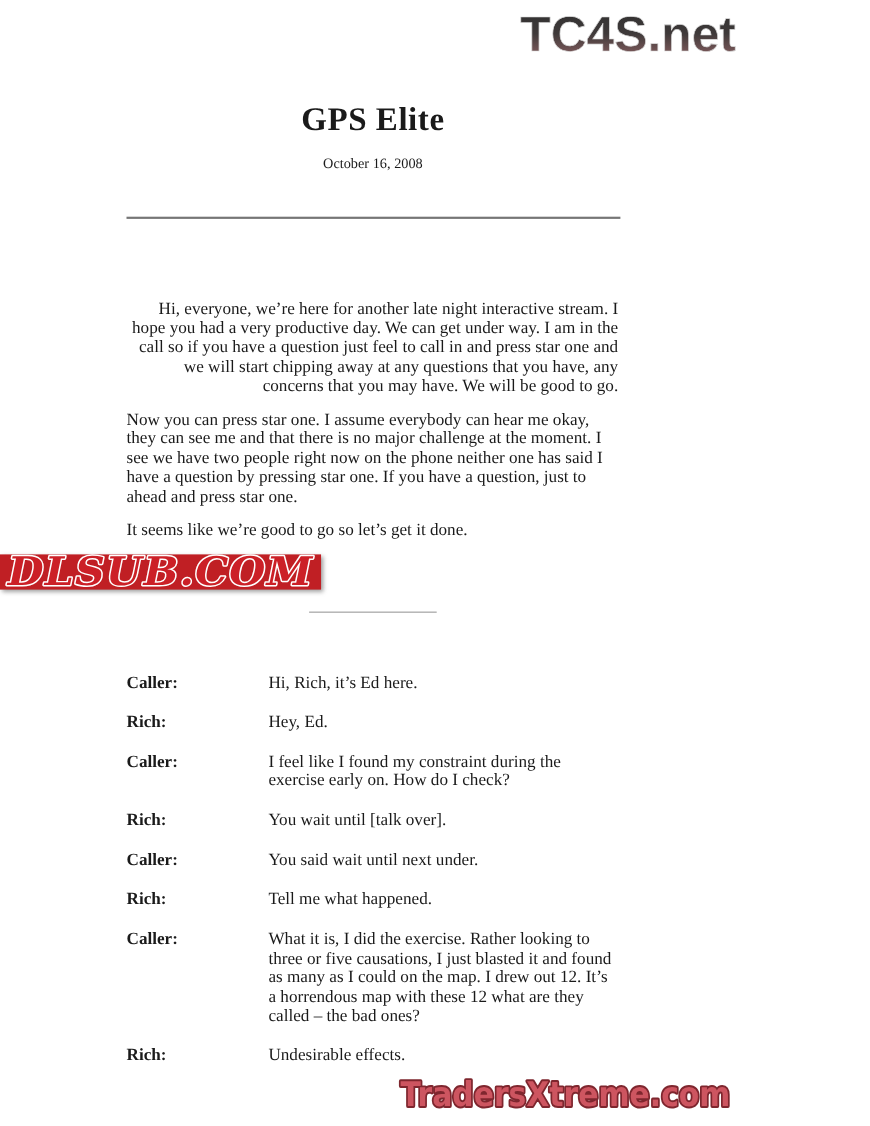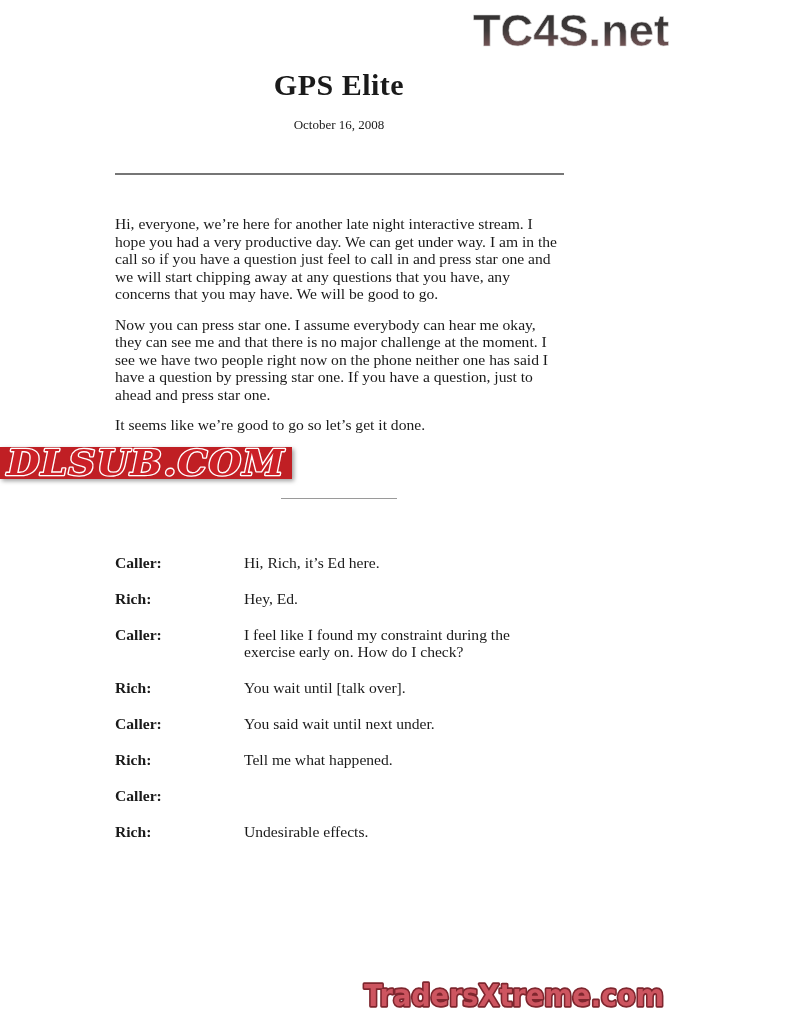--- a/index.html
+++ b/index.html
@@ -11,33 +11,33 @@
     color: #1a1a1a;
     position: relative;
     overflow: hidden;
   }
   .page { position: relative; width: 678px; height: 1024px; }
 
   
   .site-logo { position: absolute; top: 2px; right: 4px; }
 
   
-  .title-block { padding-top: 68px; text-align: center; }
+  .title-block { padding-top: 92px; text-align: center; }
   .doc-title { font-size: 30px; font-weight: bold; margin: 0; letter-spacing: 0.5px; }
   .doc-subtitle { font-size: 23px; font-weight: bold; margin: 11px 0 0 0; }
   .doc-date { font-size: 13px; margin-top: 15px; }
 
   
   .top-rule { border: 0; border-top: 2px solid #767676; margin: 40px 114px 0 115px; }
   .mini-rule { border: 0; border-top: 1px solid #9a9a9a; width: 116px; margin: 12px auto 0 auto; }
 
   
   .content { padding: 0 116px 0 115px; }
   .content p { margin: 0 0 13px 0; font-size: 15.6px; line-height: 17.5px; }
-  .content p.first { margin-top: 40px; }
+  .content p.first { margin-top: 73px; text-align: right; }
   .content p.last { margin-bottom: 2px; }
 
   
   .watermark-wrap { text-align: left; margin-top: 0px; font-style: italic; }
   .watermark-wrap svg { filter: drop-shadow(2px 2px 2px rgba(80,80,80,0.55)); }
 
   
   .transcript { padding: 0 116px 0 115px; margin-top: 55px; }
   .qa-row { display: flex; margin-bottom: 18.5px; font-size: 15.6px; line-height: 17.5px; gap: 36px; }
   .qa-speaker { width: 93px; flex: 0 0 93px; font-weight: bold; }
@@ -106,20 +106,21 @@
     <div class="qa-row">
       <div class="qa-speaker">Caller:</div>
       <div class="qa-text">You said wait until next under.</div>
     </div>
     <div class="qa-row">
       <div class="qa-speaker">Rich:</div>
       <div class="qa-text">Tell me what happened.</div>
     </div>
     <div class="qa-row">
       <div class="qa-speaker">Caller:</div>
+      <div class="qa-text">What it is, I did the exercise. Rather looking to three or five causations, I just blasted it and found as many as I could on the map. I drew out 12. It’s a horrendous map with these 12 what are they called – the bad ones?</div>
     </div>
     <div class="qa-row">
       <div class="qa-speaker">Rich:</div>
       <div class="qa-text">Undesirable effects.</div>
     </div>
   </div>
 
   <div class="footer-logo">
     <svg width="316" height="44" viewBox="0 0 316 44">
       <text x="158" y="33" text-anchor="middle" font-family="DejaVu Sans, sans-serif" font-weight="bold" font-size="31" fill="#cd5560" stroke="#7e262e" stroke-width="3.6" paint-order="stroke" stroke-linejoin="round" textLength="300" lengthAdjust="spacingAndGlyphs">TradersXtreme.com</text>

